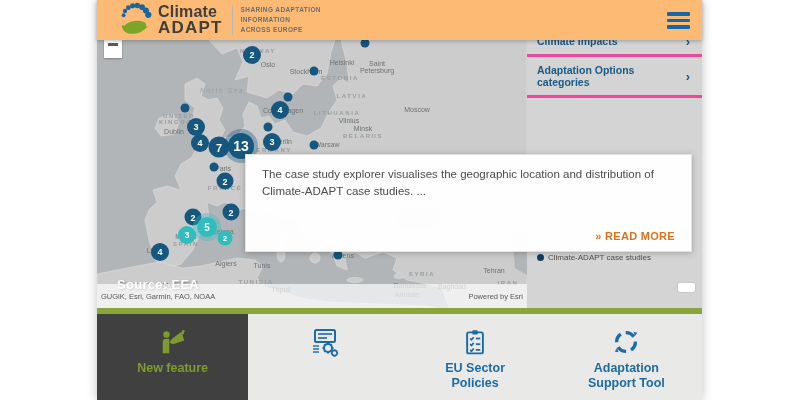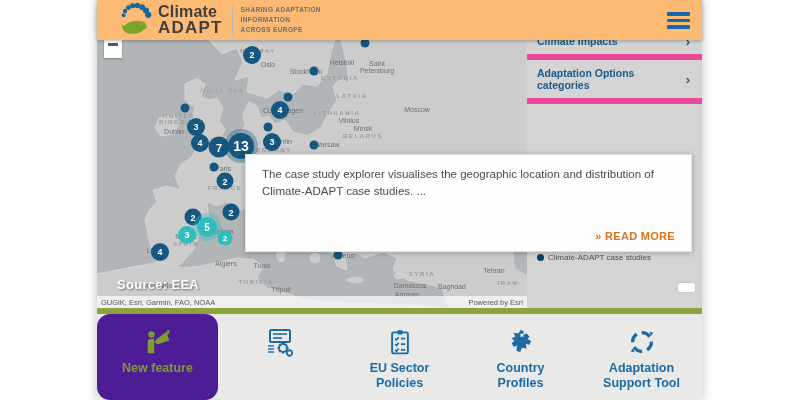--- a/index.html
+++ b/index.html
@@ -24,43 +24,43 @@
   .mlabel.city{color:#6e7275;font-size:7px;}
   .mlabel.country{color:#999da0;font-size:6px;letter-spacing:1.6px;font-weight:600;}
   .mlabel.sea{color:#9aa0a3;font-size:7px;font-style:italic;letter-spacing:1.4px;}
   .mk{position:absolute;transform:translate(-50%,-50%);border-radius:50%;background:#15577f;color:#fff;font-weight:bold;display:flex;align-items:center;justify-content:center;cursor:pointer;z-index:5;}
   .mk.teal{background:#2fbdbf;}
   .mk.halo{box-shadow:0 0 0 4px rgba(21,87,127,.35);}
   .mk.teal.halo{box-shadow:0 0 0 4px rgba(47,189,191,.35);}
   .zoombtn{position:absolute;left:7px;top:0;width:18px;height:18px;background:#fff;box-shadow:0 1px 2px rgba(0,0,0,.3);cursor:pointer;}
   .zoombtn::before{content:"";position:absolute;left:4px;top:3px;width:10px;height:2.5px;background:#5a5a5a;}
   .src-eea{position:absolute;left:20px;bottom:16px;color:#fff;font-size:13px;font-weight:bold;text-shadow:1px 1px 2px rgba(0,0,0,.45);letter-spacing:.3px;}
-  .attrib{position:absolute;left:0;bottom:0;width:100%;height:12px;background:rgba(255,255,255,.68);display:flex;justify-content:space-between;align-items:center;font-size:7.5px;color:#55595c;padding:0 4px;box-sizing:border-box;}
+  .attrib{position:absolute;left:0;bottom:0;width:100%;height:12px;background:rgba(255,255,255,.68);display:flex;justify-content:space-between;align-items:center;font-size:7.5px;color:#55595c;padding:12px 4px;box-sizing:border-box;}
 
   
   .panel{position:absolute;left:527px;top:40px;width:175px;height:268px;background:#d3d4d3;z-index:6;}
   .panel-items{margin-top:-12px;}
-  .sp-item{display:flex;justify-content:space-between;align-items:center;padding:7px 12px 7px 10px;border-bottom:6px solid #ec4899;color:#1a5a86;font-size:10.5px;font-weight:bold;cursor:pointer;}
+  .sp-item{display:flex;justify-content:space-between;align-items:center;padding:7px 12px 7px 10px;border-bottom:3px solid #ec4899;color:#1a5a86;font-size:10.5px;font-weight:bold;cursor:pointer;}
   .sp-item .chev{font-size:13px;line-height:9px;}
   .legend{position:absolute;left:10px;top:213px;width:142px;}
   .lg-row{display:flex;margin-bottom:7px;color:#4c4c4b;font-size:8px;line-height:1.35;}
   .lg-dot{flex:0 0 auto;width:7px;height:7px;border-radius:50%;margin:1px 4px 0 0;}
   .thumb{position:absolute;left:151px;top:243px;width:17px;height:9px;background:#fff;border-radius:2px;cursor:pointer;box-shadow:0 0 2px rgba(0,0,0,.2);}
 
   
   .card{position:absolute;left:245px;top:154px;width:447px;height:98px;background:rgba(255,255,255,.97);z-index:20;border:1px solid #e3e3e2;box-shadow:0 1px 6px rgba(0,0,0,.25);box-sizing:border-box;padding:11px 16px;}
   .card h1{margin:0 0 9px 0;font-size:15px;color:#3a3a39;letter-spacing:.2px;}
   .card p{margin:0;font-size:11.5px;color:#4b4b4a;line-height:1.45;}
   .readmore{position:absolute;right:16px;bottom:9px;color:#d9731f;font-size:11px;font-weight:bold;letter-spacing:.3px;cursor:pointer;}
 
   
   .greenbar{position:absolute;left:97px;top:308px;width:605px;height:6px;background:#8ca43c;z-index:7;}
   .nav{position:absolute;left:97px;top:314px;width:605px;height:86px;background:#e9e9e7;display:flex;z-index:7;}
   .tab{flex:1 1 0;display:flex;flex-direction:column;align-items:center;cursor:pointer;color:#1c6ba5;}
-  .tab.active{background:#4c1d95;color:#7f9a30;border-radius:13px;}
+  .tab.active{background:#404040;color:#7f9a30;}
   .tab .ticon{margin-top:11px;height:34px;display:flex;align-items:center;justify-content:center;}
   .tab .tlabel{font-size:12.5px;font-weight:bold;text-align:center;line-height:1.18;width:92px;margin-top:2px;}
 </style>
 </head>
 <body>
 
 <div class="page">
   <div class="content-shadow"></div>
 
   <div class="map">
@@ -273,29 +273,20 @@
               <line x1="17" y1="18.5" x2="22" y2="18.5"></line>
               <path d="M10.5 25 l1.5 1.5 l2.5 -3"></path>
               <line x1="17" y1="25" x2="22" y2="25"></line>
             </g>
           </svg>
         </span>
         <div class="tlabel">EU Sector Policies</div>
       </div>
       <div class="tab">
         <span class="ticon">
-          <svg width="30" height="30" viewBox="0 0 32 32">
-            <path fill="currentColor" d="M16,3 L19,5 L18,8 L22,7 L25,10 L23,13 L27,15 L25,19 L21,18 L22,23 L17,22 L15,27 L11,25 L12,20 L8,21 L6,17 L9,15 L6,12 L10,10 L8,6 L13,7 Z"></path>
-            <path fill="#fff" d="M17,6 l0.8,1.6 1.8,0.2 -1.3,1.2 0.3,1.8 -1.6,-0.9 -1.6,0.9 0.3,-1.8 -1.3,-1.2 1.8,-0.2 Z"></path>
-          </svg>
-        </span>
-        <div class="tlabel">Country Profiles</div>
-      </div>
-      <div class="tab">
-        <span class="ticon">
           <svg width="30" height="30" viewBox="0 0 32 32" fill="none" stroke="currentColor">
             <circle cx="16" cy="16" r="10" stroke-width="3.6" stroke-dasharray="10 5.5" stroke-linecap="butt"></circle>
             <path d="M24 5 l4 1 l-2.5 3.5 Z" fill="currentColor" stroke="none"></path>
             <path d="M8 27 l-4 -1 l2.5 -3.5 Z" fill="currentColor" stroke="none"></path>
           </svg>
         </span>
         <div class="tlabel">Adaptation Support Tool</div>
       </div>
     </div>
 </div>

